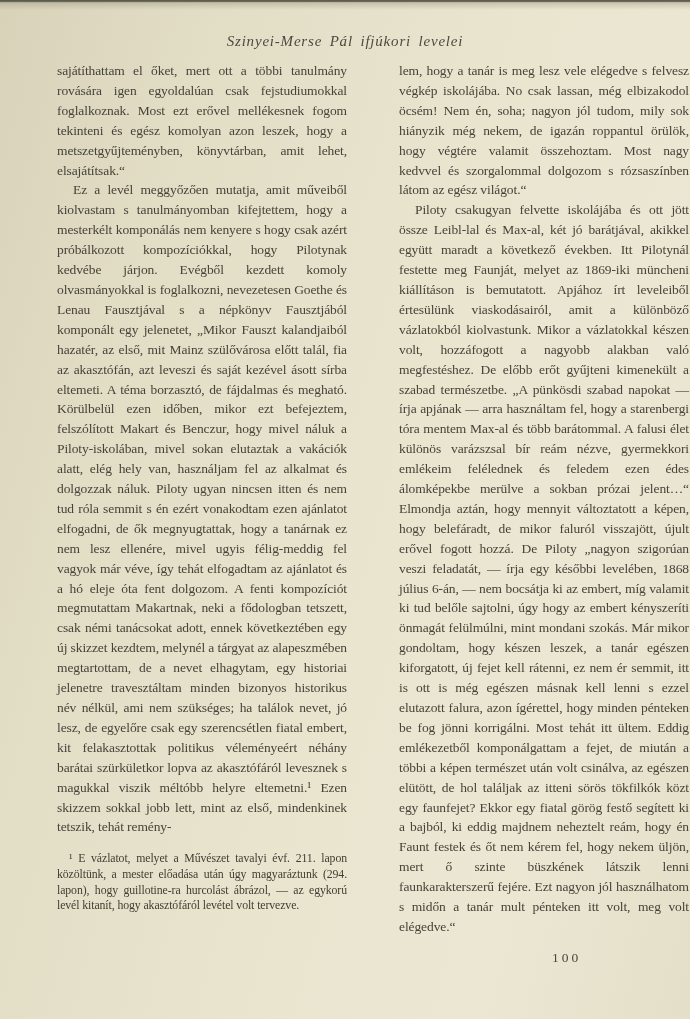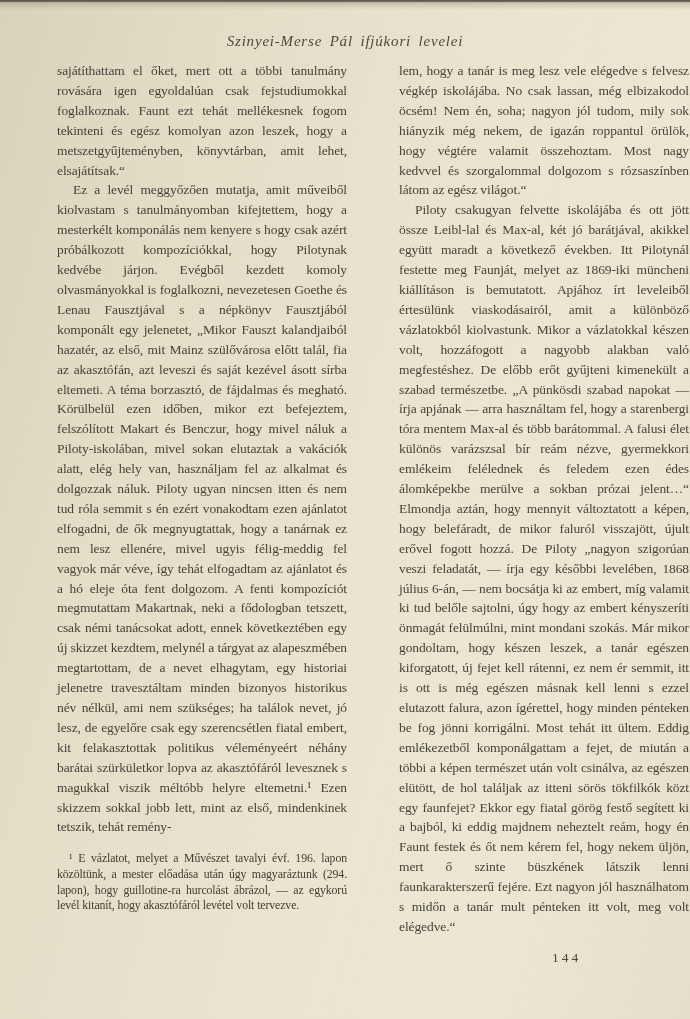--- a/index.html
+++ b/index.html
@@ -69,25 +69,25 @@
 </head>
 <body>
 
 <div class="page">
   <div class="top-edge"></div>
 
   <div class="running-title">Szinyei-Merse Pál ifjúkori levelei</div>
 
   <div class="columns">
     <div class="col left">
-      <p class="para">sajátíthattam el őket, mert ott a többi tanulmány rovására igen egyoldalúan csak fejstudiumokkal foglalkoznak. Faunt ezt tehát mellékesnek fogom tekinteni és egész komolyan azon leszek, hogy a metszetgyűjteményben, könyvtárban, amit lehet, elsajátítsak.“</p>
+      <p class="para">sajátíthattam el őket, mert ott a többi tanulmány rovására igen egyoldalúan csak fejstudiumokkal foglalkoznak. Most ezt erővel mellékesnek fogom tekinteni és egész komolyan azon leszek, hogy a metszetgyűjteményben, könyvtárban, amit lehet, elsajátítsak.“</p>
       <p class="para indent">Ez a levél meggyőzően mutatja, amit műveiből kiolvastam s tanulmányomban kifejtettem, hogy a mesterkélt komponálás nem kenyere s hogy csak azért próbálkozott kompozíciókkal, hogy Pilotynak kedvébe járjon. Evégből kezdett komoly olvasmányokkal is foglalkozni, nevezetesen Goethe és Lenau Fausztjával s a népkönyv Fausztjából komponált egy jelenetet, „Mikor Fauszt kalandjaiból hazatér, az első, mit Mainz szülővárosa előtt talál, fia az akasztófán, azt leveszi és saját kezével ásott sírba eltemeti. A téma borzasztó, de fájdalmas és megható. Körülbelül ezen időben, mikor ezt befejeztem, felszólított Makart és Benczur, hogy mivel náluk a Piloty-iskolában, mivel sokan elutaztak a vakációk alatt, elég hely van, használjam fel az alkalmat és dolgozzak náluk. Piloty ugyan nincsen itten és nem tud róla semmit s én ezért vonakodtam ezen ajánlatot elfogadni, de ők megnyugtattak, hogy a tanárnak ez nem lesz ellenére, mivel ugyis félig-meddig fel vagyok már véve, így tehát elfogadtam az ajánlatot és a hó eleje óta fent dolgozom. A fenti kompozíciót megmutattam Makartnak, neki a fődologban tetszett, csak némi tanácsokat adott, ennek következtében egy új skizzet kezdtem, melynél a tárgyat az alapeszmében megtartottam, de a nevet elhagytam, egy historiai jelenetre travesztáltam minden bizonyos historikus név nélkül, ami nem szükséges; ha találok nevet, jó lesz, de egyelőre csak egy szerencsétlen fiatal embert, kit felakasztottak politikus véleményeért néhány barátai szürkületkor lopva az akasztófáról levesznek s magukkal viszik méltóbb helyre eltemetni.¹ Ezen skizzem sokkal jobb lett, mint az első, mindenkinek tetszik, tehát remény-</p>
-      <p class="footnote">¹ E vázlatot, melyet a Művészet tavalyi évf. 196. lapon közöltünk, a mester előadása után úgy magyaráztunk (294. lapon), hogy guillotine-ra hurcolást ábrázol, — az egykorú levél kitanít, hogy akasztófáról levétel volt tervezve.</p>
+      <p class="footnote">¹ E vázlatot, melyet a Művészet tavalyi évf. 211. lapon közöltünk, a mester előadása után úgy magyaráztunk (294. lapon), hogy guillotine-ra hurcolást ábrázol, — az egykorú levél kitanít, hogy akasztófáról levétel volt tervezve.</p>
     </div>
 
     <div class="col right">
       <p class="para">lem, hogy a tanár is meg lesz vele elégedve s felvesz végkép iskolájába. No csak lassan, még elbizakodol öcsém! Nem én, soha; nagyon jól tudom, mily sok hiányzik még nekem, de igazán roppantul örülök, hogy végtére valamit összehoztam. Most nagy kedvvel és szorgalommal dolgozom s rózsaszínben látom az egész világot.“</p>
       <p class="para indent">Piloty csakugyan felvette iskolájába és ott jött össze Leibl-lal és Max-al, két jó barátjával, akikkel együtt maradt a következő években. Itt Pilotynál festette meg Faunját, melyet az 1869-iki müncheni kiállításon is bemutatott. Apjához írt leveleiből értesülünk viaskodásairól, amit a különböző vázlatokból kiolvastunk. Mikor a vázlatokkal készen volt, hozzáfogott a nagyobb alakban való megfestéshez. De előbb erőt gyűjteni kimenekült a szabad természetbe. „A pünkösdi szabad napokat — írja apjának — arra használtam fel, hogy a starenbergi tóra mentem Max-al és több barátommal. A falusi élet különös varázszsal bír reám nézve, gyermekkori emlékeim felélednek és feledem ezen édes álomképekbe merülve a sokban prózai jelent…“ Elmondja aztán, hogy mennyit változtatott a képen, hogy belefáradt, de mikor faluról visszajött, újult erővel fogott hozzá. De Piloty „nagyon szigorúan veszi feladatát, — írja egy későbbi levelében, 1868 július 6-án, — nem bocsátja ki az embert, míg valamit ki tud belőle sajtolni, úgy hogy az embert kényszeríti önmagát felülmúlni, mint mondani szokás. Már mikor gondoltam, hogy készen leszek, a tanár egészen kiforgatott, új fejet kell rátenni, ez nem ér semmit, itt is ott is még egészen másnak kell lenni s ezzel elutazott falura, azon ígérettel, hogy minden pénteken be fog jönni korrigálni. Most tehát itt ültem. Eddig emlékezetből komponálgattam a fejet, de miután a többi a képen természet után volt csinálva, az egészen elütött, de hol találjak az itteni sörös tökfilkók közt egy faunfejet? Ekkor egy fiatal görög festő segített ki a bajból, ki eddig majdnem neheztelt reám, hogy én Faunt festek és őt nem kérem fel, hogy nekem üljön, mert ő szinte büszkének látszik lenni faunkarakterszerű fejére. Ezt nagyon jól használhatom s midőn a tanár mult pénteken itt volt, meg volt elégedve.“</p>
     </div>
   </div>
 
-  <div class="page-number">144</div>
+  <div class="page-number">100</div>
 </div>
 
 </body></html>

